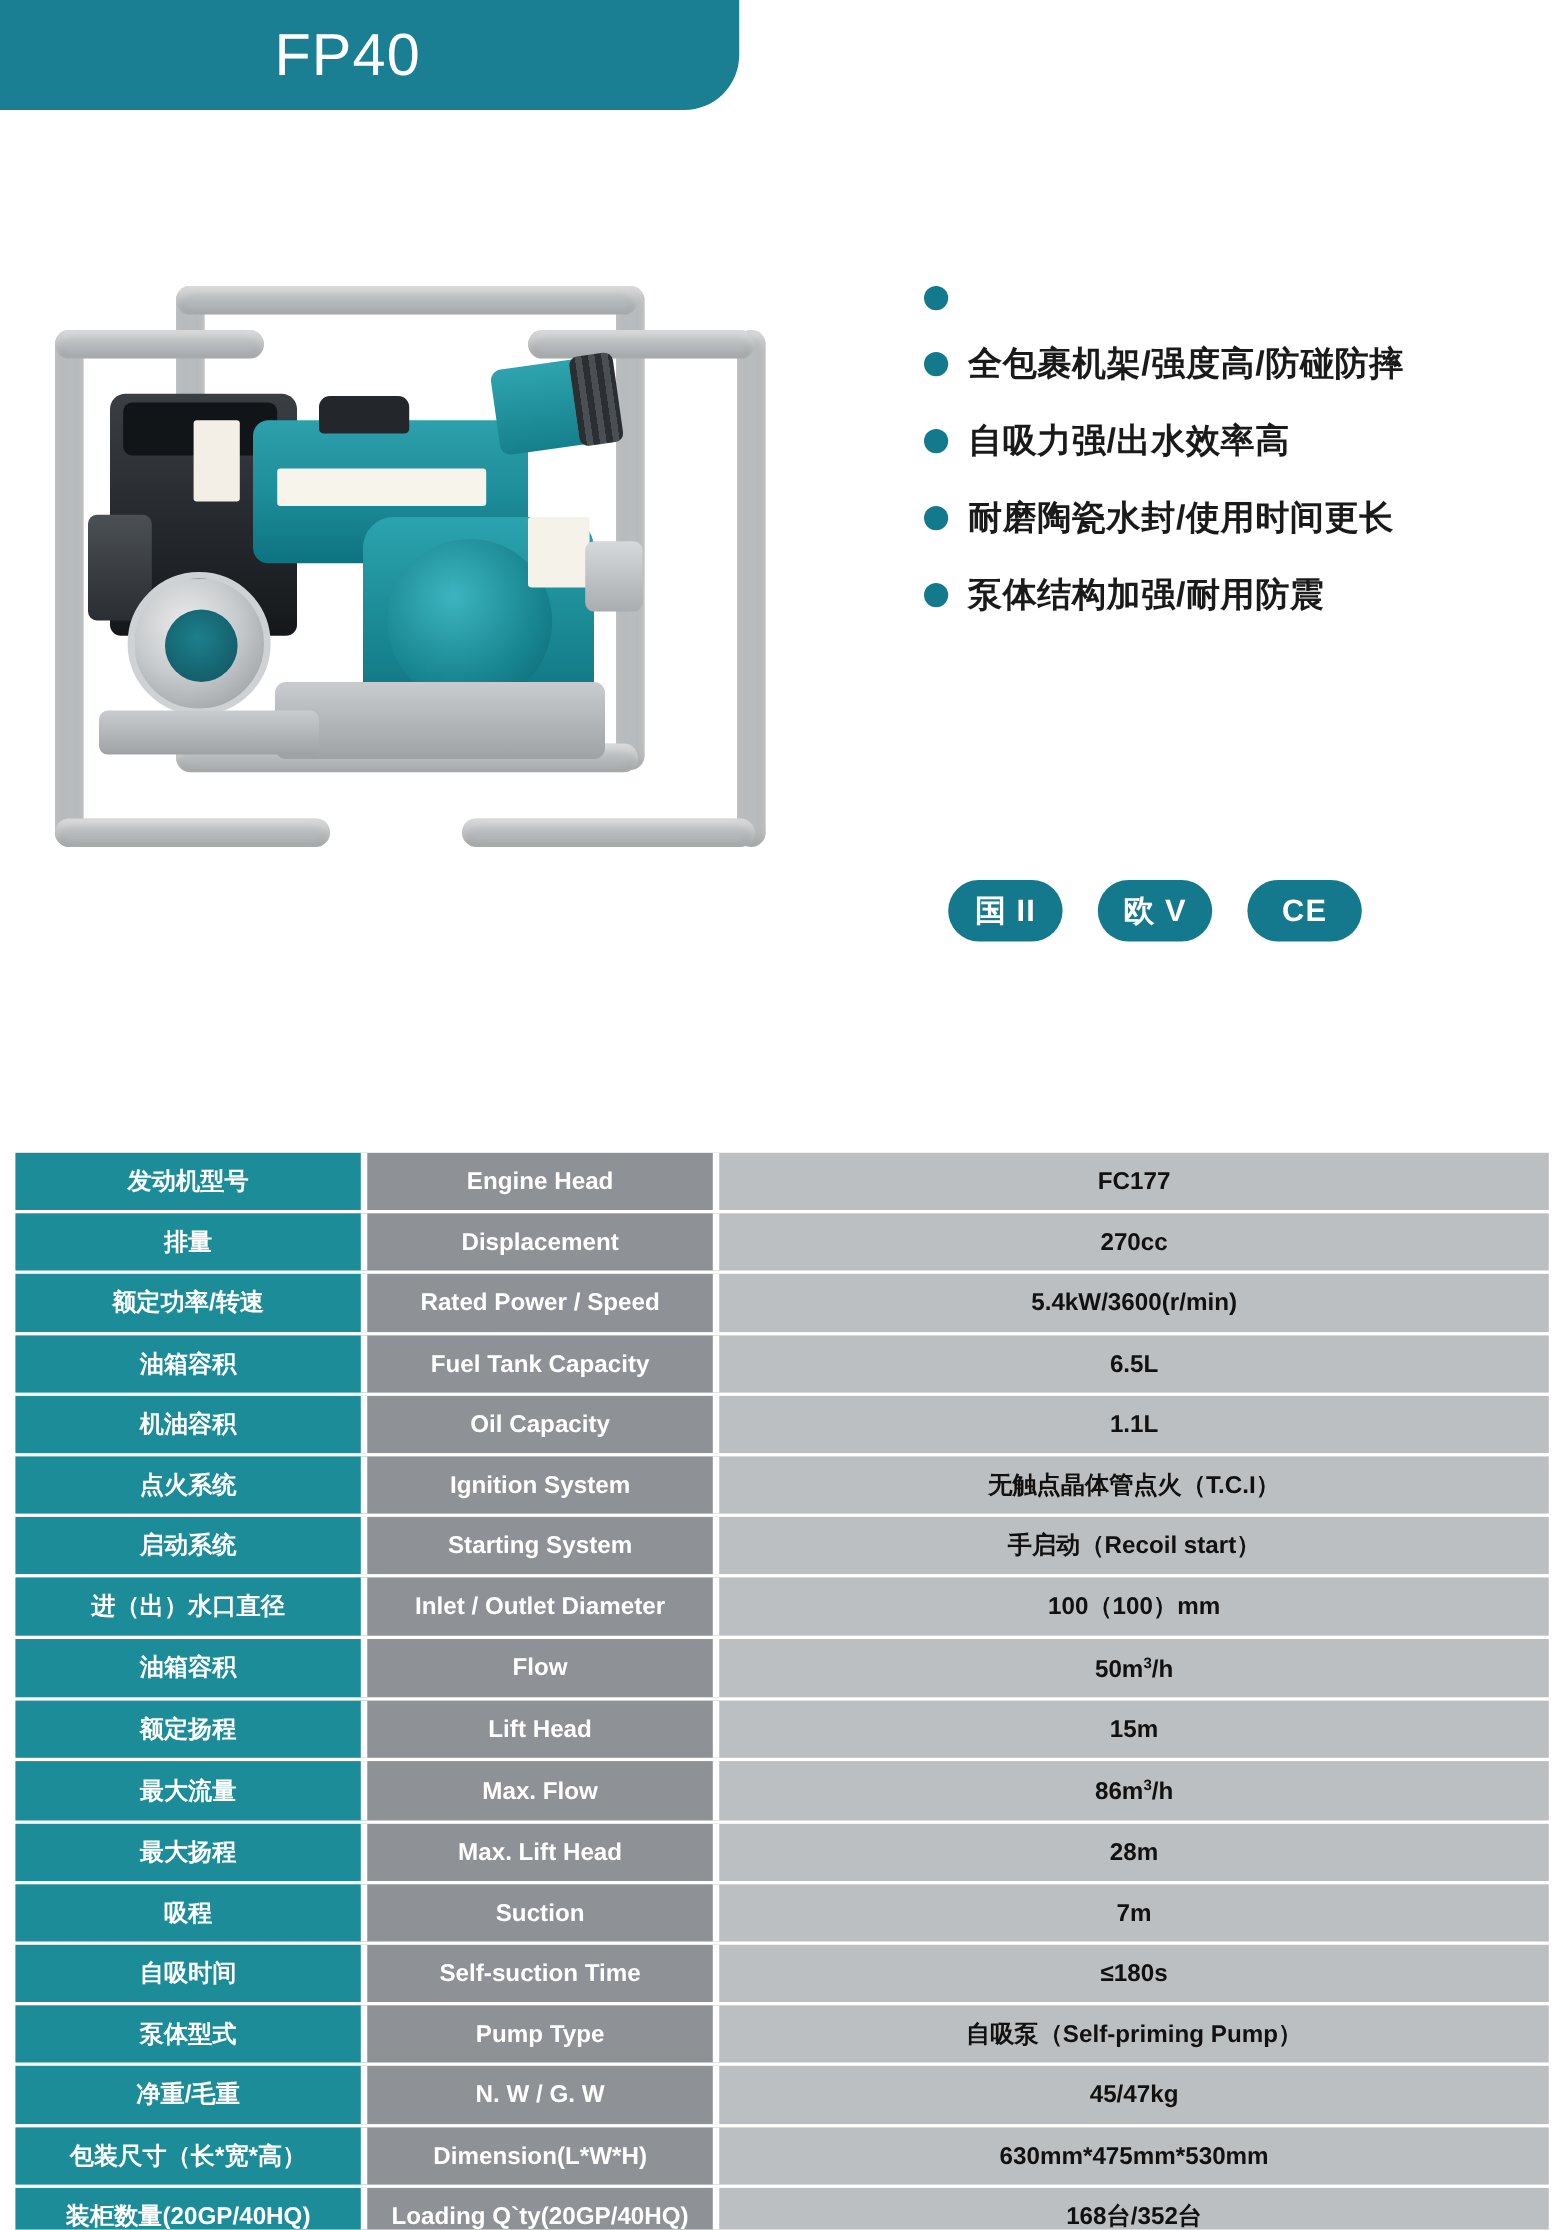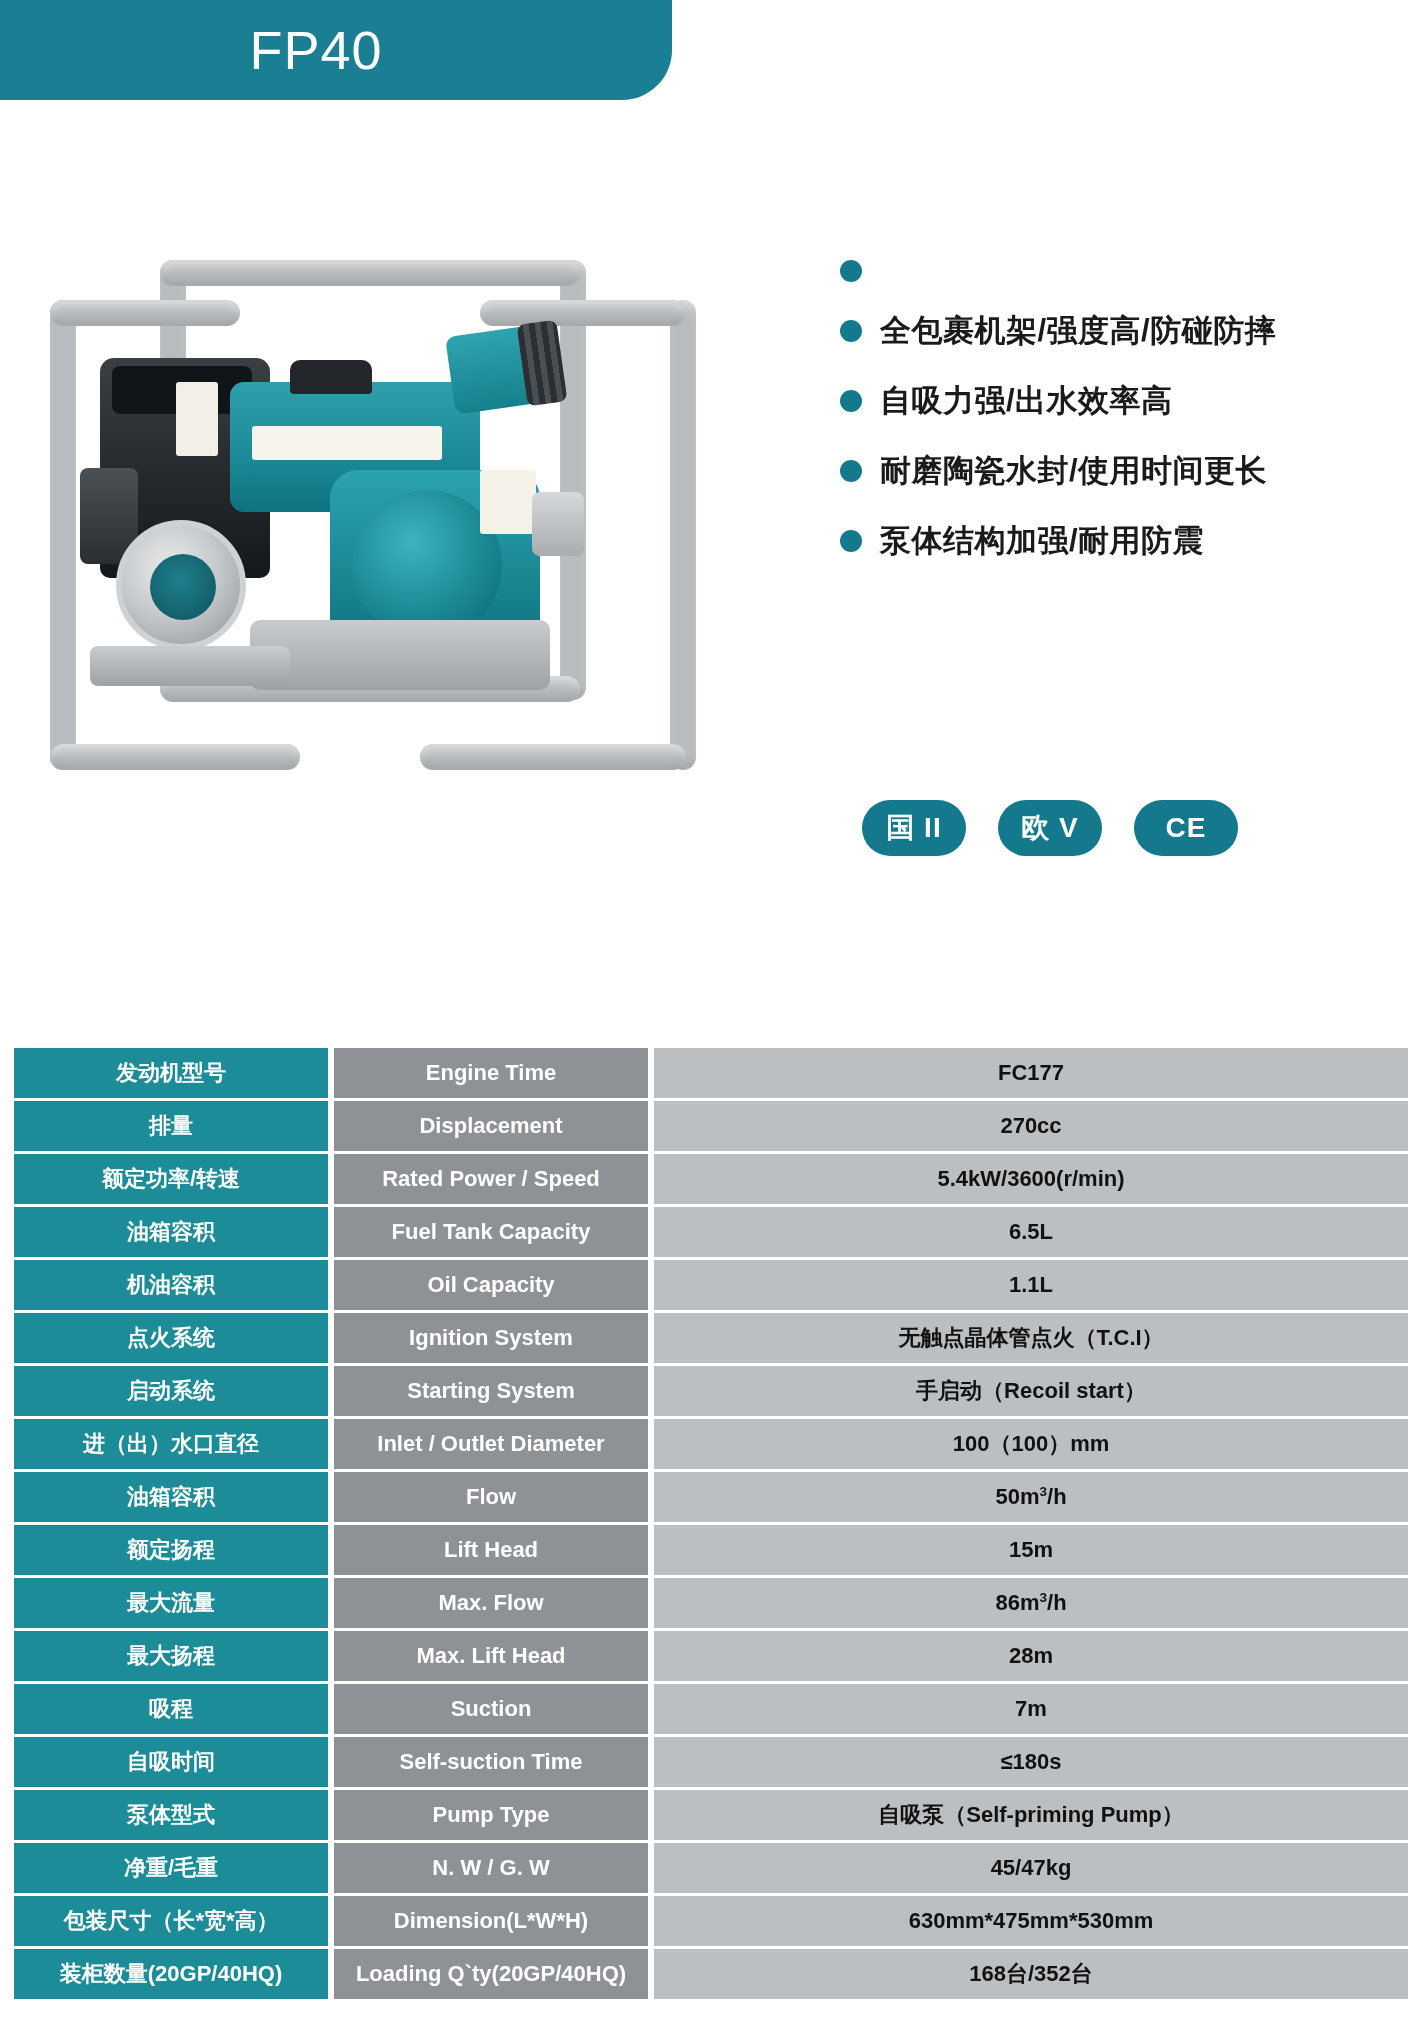--- a/index.html
+++ b/index.html
@@ -239,21 +239,21 @@
   
   .spec-table {
     position: absolute;
     left: 14px; top: 1045px;
     width: 1394px;
     border-collapse: separate;
     border-spacing: 0 3px;
   }
   .spec-table tr { height: 50px; }
   .spec-table td {
-    padding: 4px 8px;
+    padding: 14px 8px;
     text-align: center;
     vertical-align: middle;
     font-size: 22px;
     font-weight: bold;
     color: #1b1b1b;
     line-height: 1.1;
   }
   .col-cn {
     width: 320px;
     background: #1d8c99;
@@ -347,21 +347,21 @@
   <div class="badges">
     <div class="badge">国 II</div>
     <div class="badge">欧 V</div>
     <div class="badge">CE</div>
   </div>
 
   <table class="spec-table">
     <tbody>
       <tr>
         <td class="col-cn">发动机型号</td>
-        <td class="col-en">Engine  Time</td>
+        <td class="col-en">Engine  Head</td>
         <td class="col-val">FC177</td>
       </tr>
       <tr>
         <td class="col-cn">排量</td>
         <td class="col-en">Displacement</td>
         <td class="col-val">270cc</td>
       </tr>
       <tr>
         <td class="col-cn">额定功率/转速</td>
         <td class="col-en">Rated Power / Speed</td>

